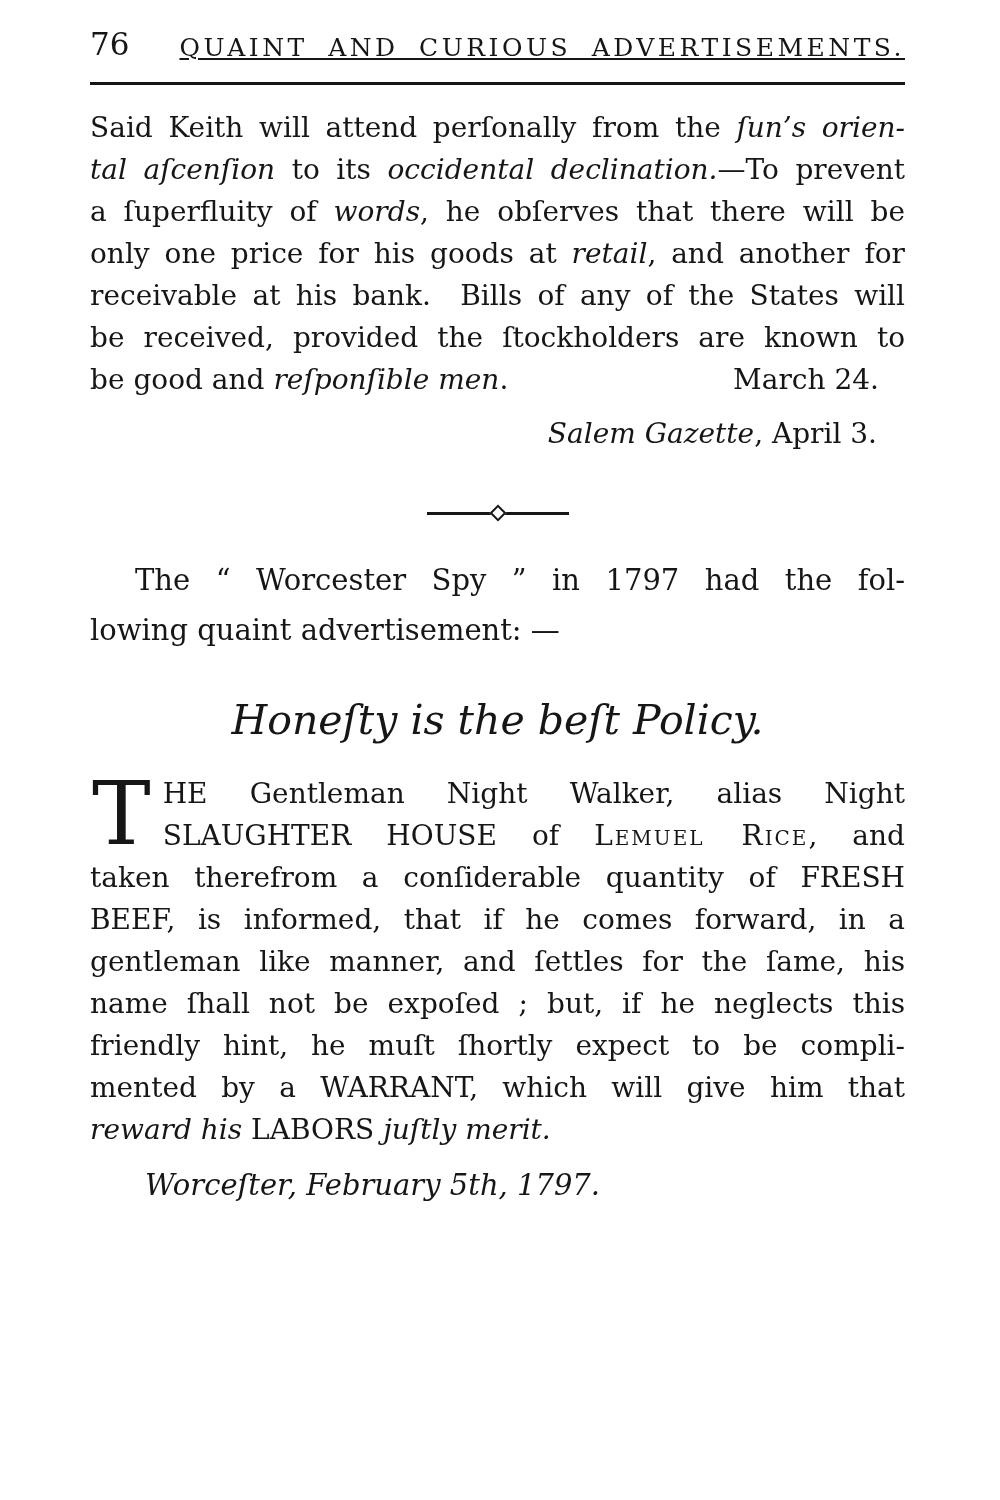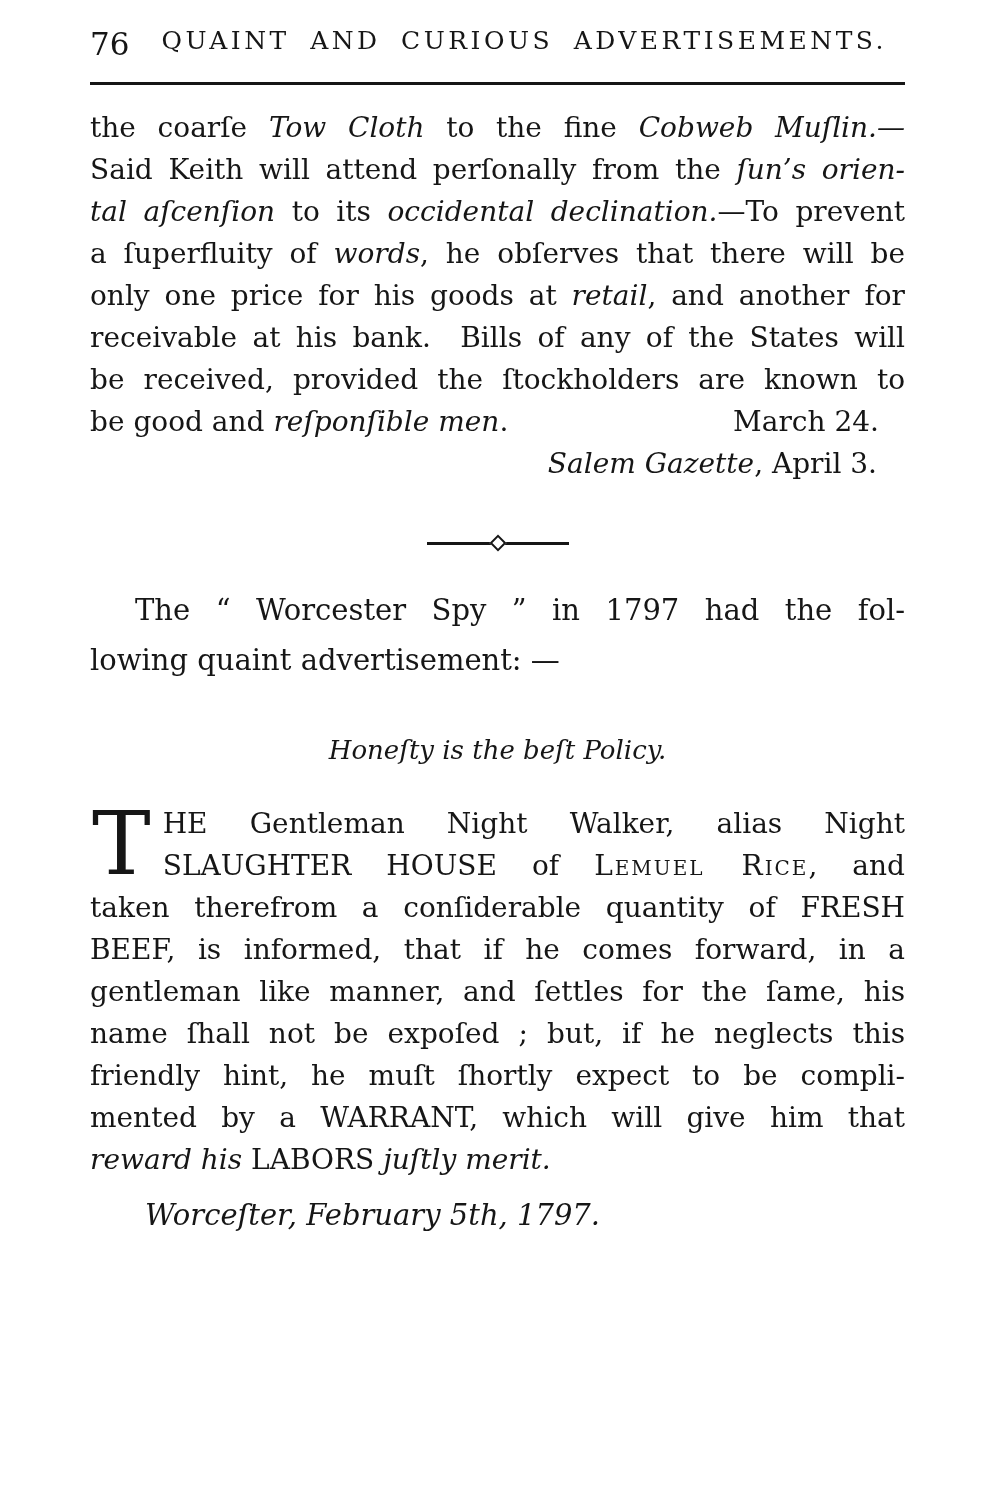--- a/index.html
+++ b/index.html
@@ -6,46 +6,46 @@
   body {
     width:1000px; height:1500px;
     background:#ffffff;
     color:#161616;
     font-family:"DejaVu Serif", serif;
     overflow:hidden;
   }
   .page { padding:26px 95px 0 90px; width:815px; }
 
   
-  .header { display:flex; align-items:flex-start; }
+  .header { display:flex; align-items:flex-end; }
   .pagenum { font-size:31px; }
-  .running-title { font-size:25px; letter-spacing:3.5px; word-spacing:9px; margin-left:32px; white-space:nowrap; }
+  .running-title { font-size:25px; letter-spacing:3.5px; word-spacing:9px; margin-left:50px; white-space:nowrap;text-decoration:underline; }
   .rule { border:0; border-top:3px solid #161616; margin:20px 0 0 0; }
 
   
   .para { font-size:28px; }
   .line { line-height:42px; text-align:justify; text-align-last:justify; }
   .line.last { text-align:center; text-align-last:left; }
   .line.split { display:flex; justify-content:space-between; text-align-last:auto; }
   .split .rightpart { margin-right:26px; white-space:nowrap; }
   .it { font-style:italic; }
   .sc { font-variant:small-caps; letter-spacing:2px; }
 
   .salem-para { margin-top:22px; }
-  .attribution { font-size:28px; line-height:42px; text-align:right; padding-right:28px; margin-top:0; }
+  .attribution { font-size:28px; line-height:42px; text-align:right; padding-right:28px; margin-top:12px; }
 
   
   .divider { margin-top:52px; display:flex; align-items:center; justify-content:center; }
   .divider .seg { width:64px; border-top:3px solid #161616; }
   .divider .diamond { width:8px; height:8px; border:2.5px solid #161616; background:#fff; transform:rotate(45deg); margin:0 1px; }
 
   .intro-para { margin-top:36px; font-size:29px; }
   .intro-para .line { line-height:50px; }
 
-  .ad-heading { margin-top:46px; font-size:26px; text-align:center; line-height:38px; }
+  .ad-heading { margin-top:46px; font-size:41px; text-align:center; line-height:38px; }
 
   .ad-para { margin-top:34px; }
   .dropcap {
     float:left;
     font-size:88px; line-height:70px;
     padding:6px 12px 0 2px;
   }
   .dateline { margin-top:12px; font-size:29px; line-height:44px; padding-left:55px; }
 </style>
 </head>
@@ -53,21 +53,20 @@
 
 <div class="page">
 
   <div class="header">
     <span class="pagenum">76</span>
     <span class="running-title">QUAINT AND CURIOUS ADVERTISEMENTS.</span>
   </div>
   <hr class="rule">
 
   <div class="para salem-para">
-      <div class="line"><span>the coarſe </span><span class="it">Tow Cloth</span><span> to the fine </span><span class="it">Cobweb Muſlin.—</span></div>
       <div class="line"><span>Said Keith will attend perſonally from the </span><span class="it">ſun’s orien-</span></div>
       <div class="line"><span class="it">tal aſcenſion</span><span> to its </span><span class="it">occidental declination.</span><span>—To prevent</span></div>
       <div class="line"><span>a ſuperfluity of </span><span class="it">words</span><span>, he obſerves that there will be</span></div>
       <div class="line"><span>only one price for his goods at </span><span class="it">retail</span><span>, and another for</span></div>
       <div class="line"><span>receivable at his bank.  Bills of any of the States will</span></div>
       <div class="line"><span>be received, provided the ſtockholders are known to</span></div>
       <div class="line last split">
         <span><span>be good and </span><span class="it">reſponſible men</span><span>.</span></span>
         <span class="rightpart"><span>March 24.</span></span>
       </div>

